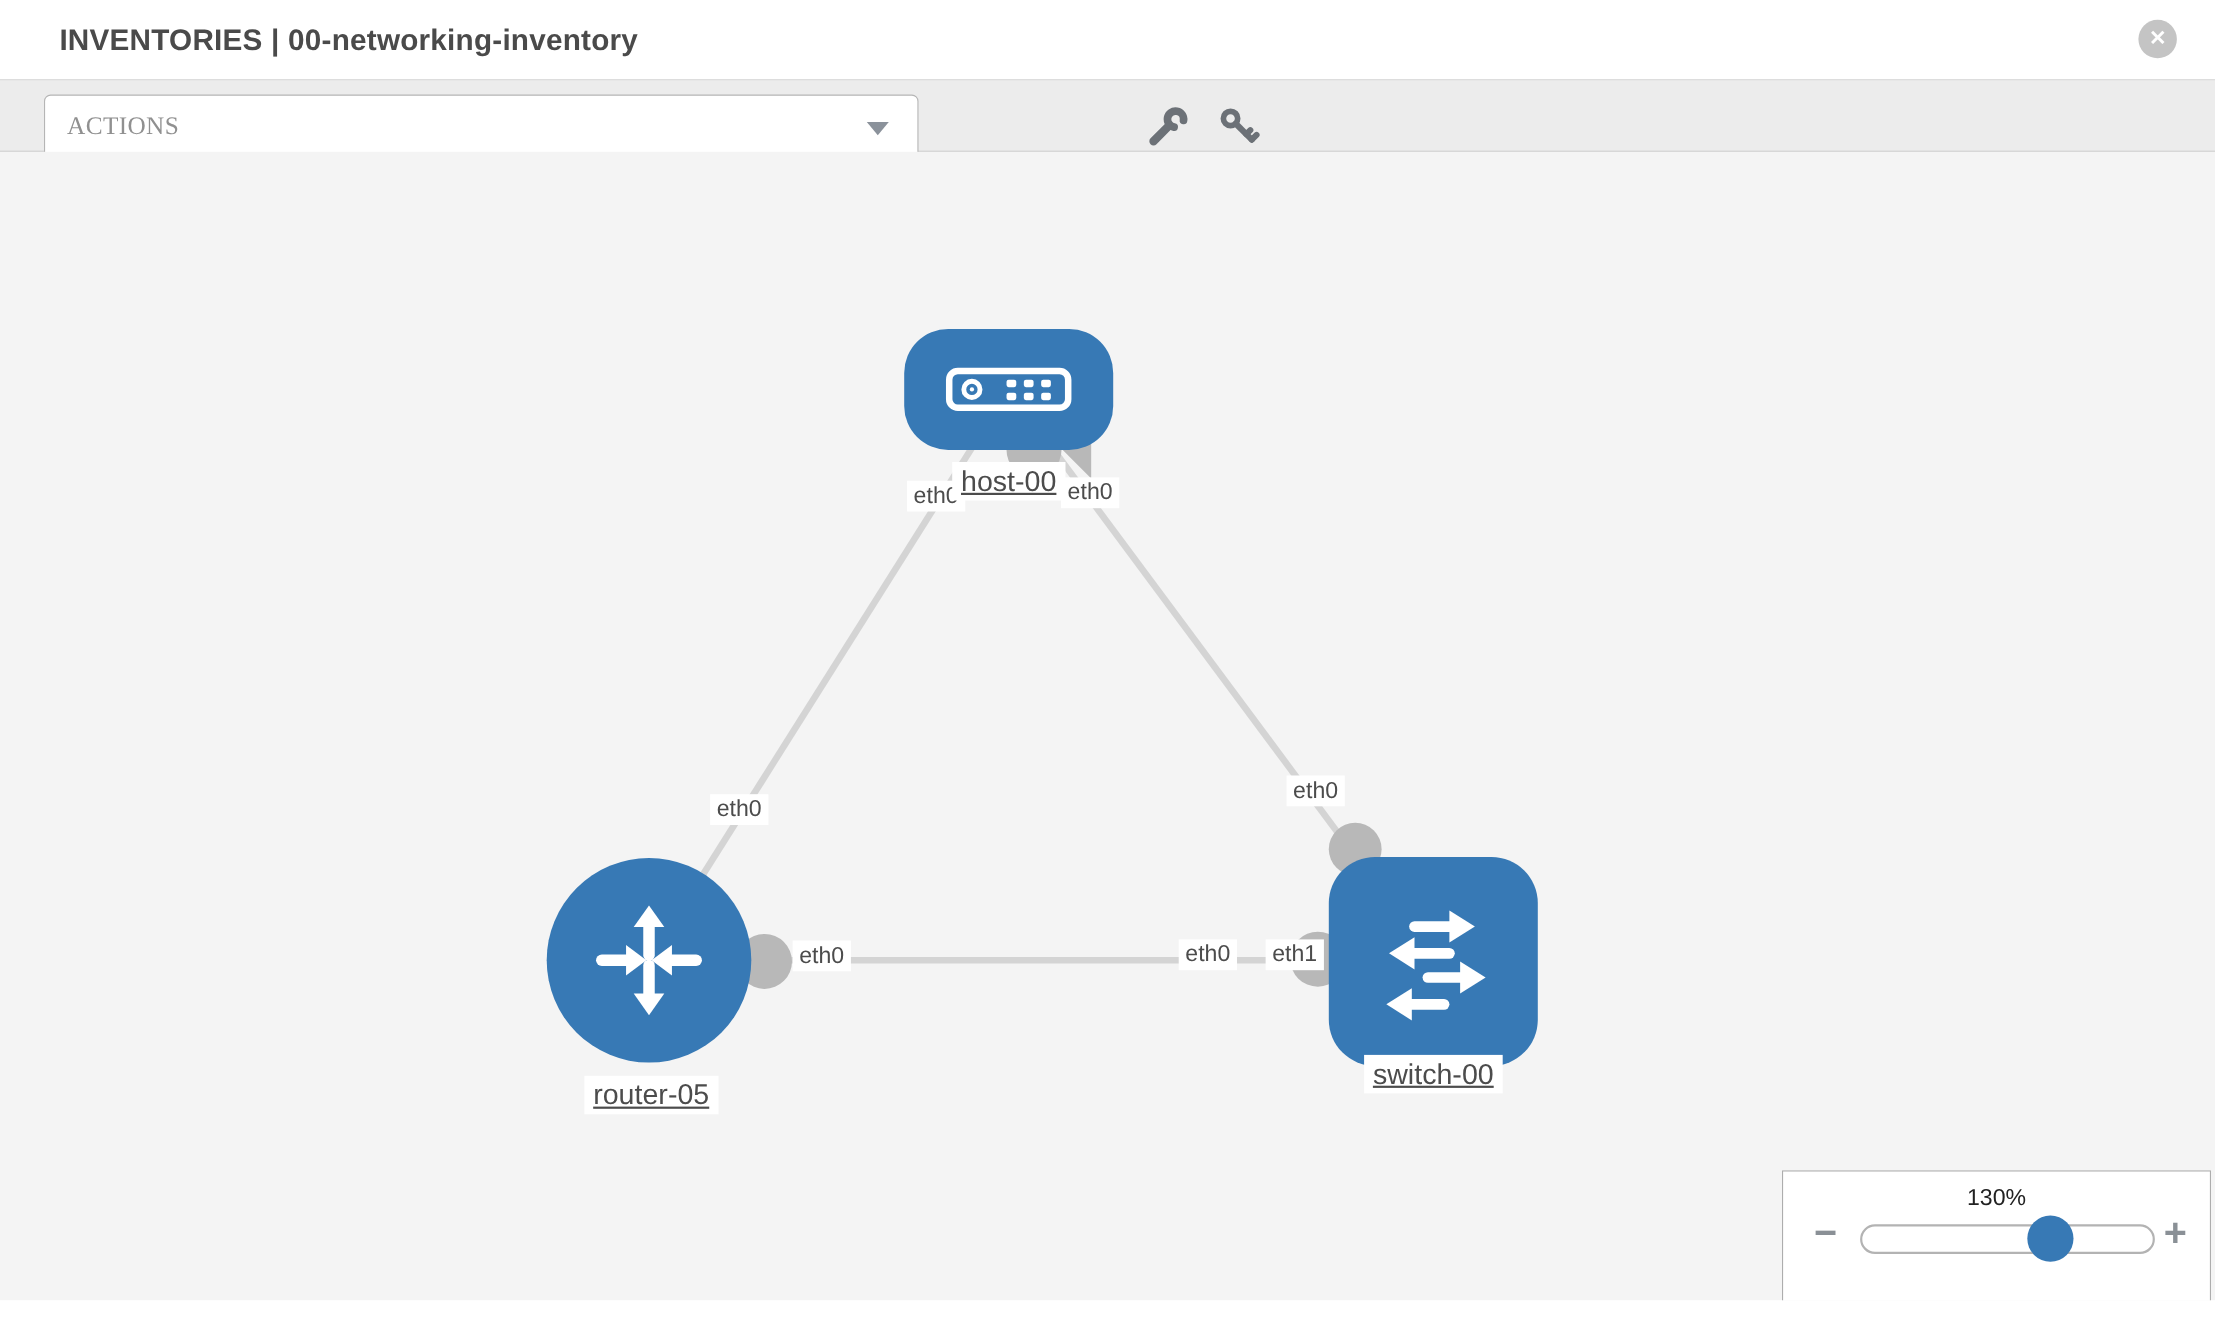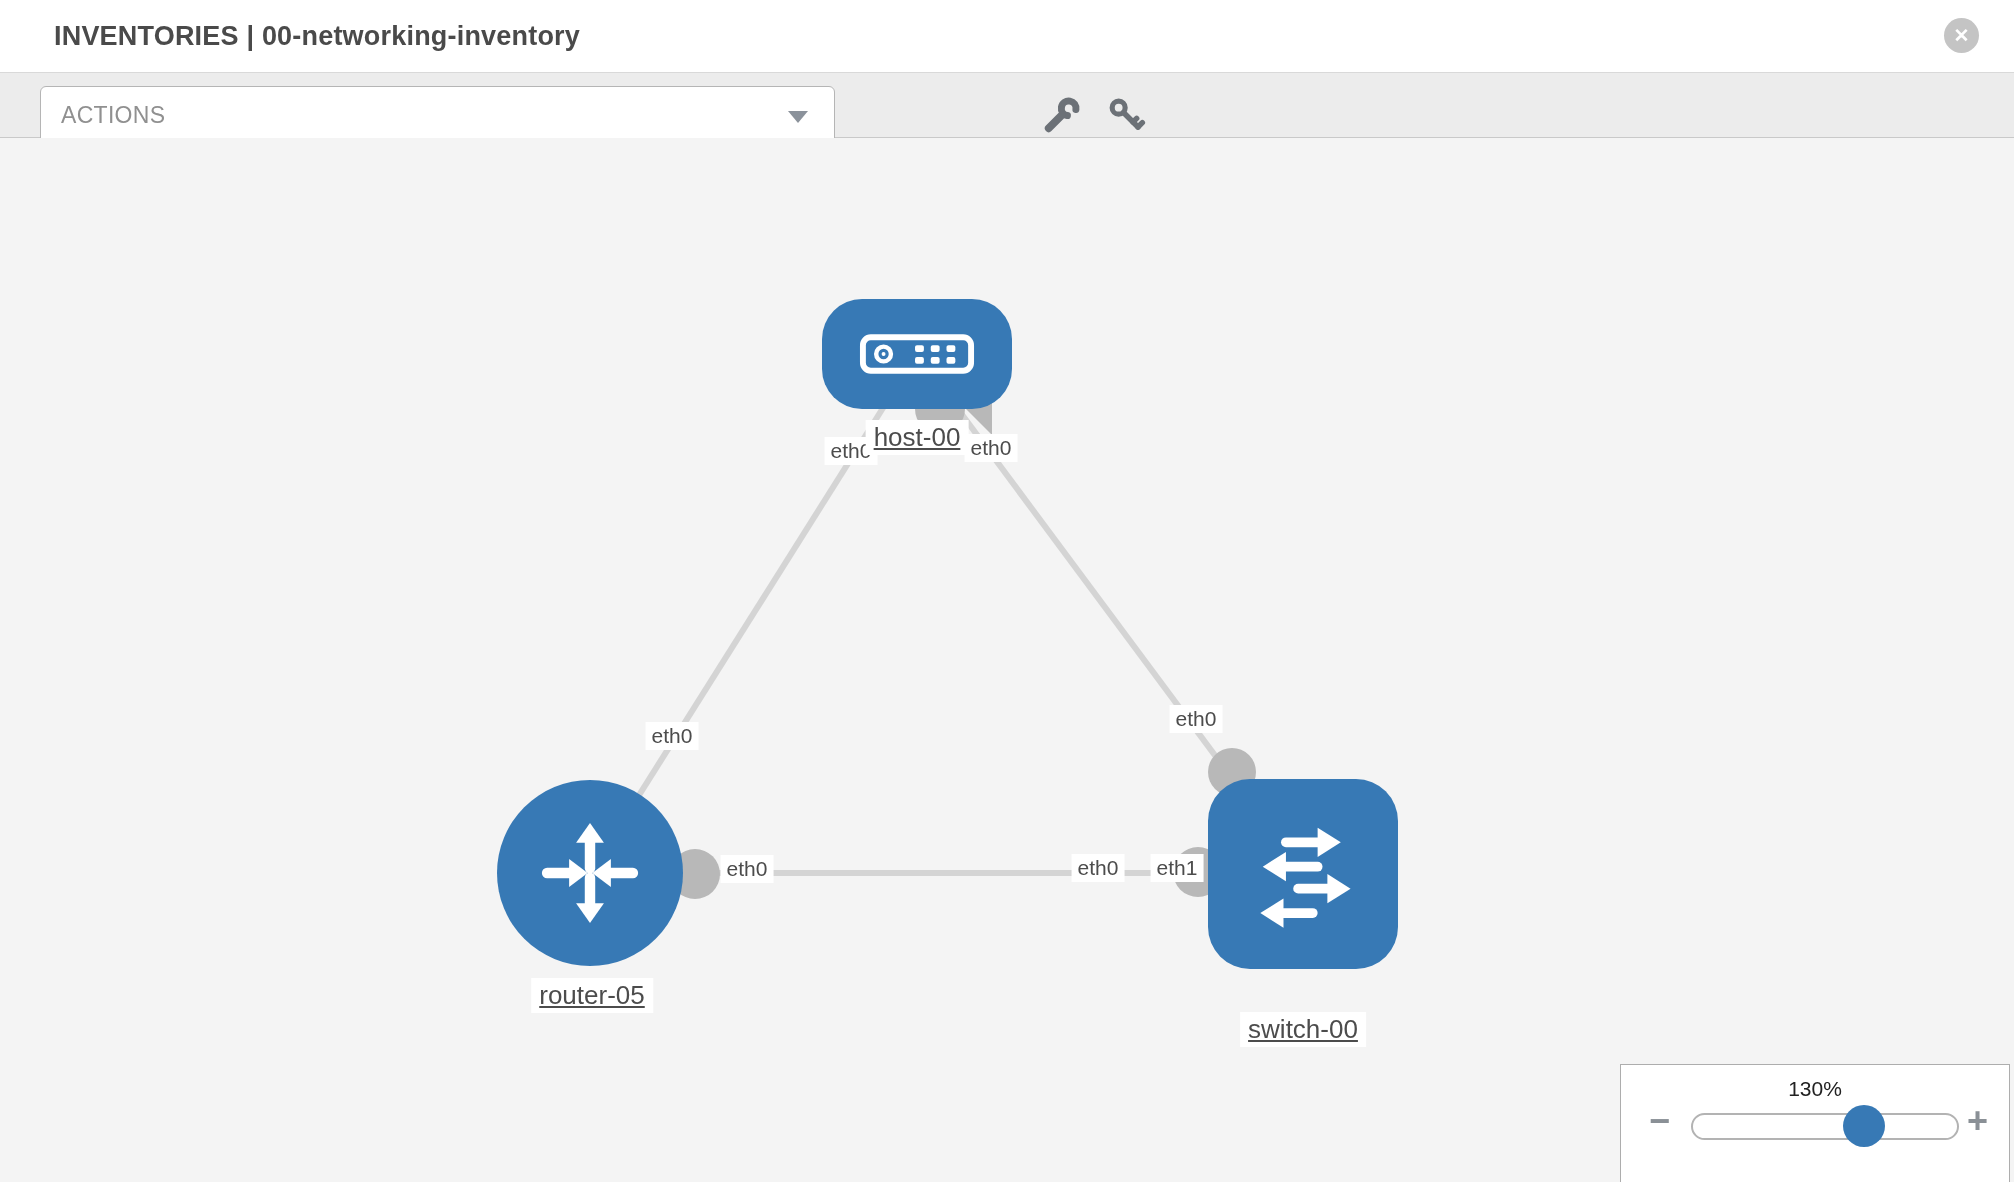--- a/index.html
+++ b/index.html
@@ -10,21 +10,21 @@
   .header { position:relative; width:100%; height:72px; background:#fff; }
   .header h1 { position:absolute; left:40px; top:0; line-height:72px;
                font-size:27px; font-weight:700; color:#4a4a4a; letter-spacing:.2px;margin-left:14px; }
   .close-btn { position:absolute; left:1944px; top:18px; width:35px; height:35px;
                border-radius:50%; background:#c4c4c4; cursor:pointer;
                display:flex; align-items:center; justify-content:center; }
   .close-btn span { color:#fff; font-size:19px; font-weight:700; line-height:1; }
 
   
   .toolbar { position:relative; width:100%; height:66px; background:#ececec;
-             border-top:1px solid #d9d9d9; border-bottom:1px solid #c9c9c9; }
+             border-top:1px solid #d9d9d9; border-bottom:1px solid #c9c9c9;font-family:Liberation Serif, serif; }
   .select { position:absolute; top:13px; height:58px; background:#fff;
             border:1px solid #b5b5b5; border-radius:6px; cursor:pointer; }
   .select .sel-label { position:absolute; left:20px; top:0; line-height:56px;
                        font-size:23px; color:#909090; letter-spacing:.3px; }
   .caret { position:absolute; right:26px; top:24px; width:0; height:0;
            border-left:10px solid transparent; border-right:10px solid transparent;
            border-top:12px solid #8b929b; }
   .sel-actions { left:40px;  width:795px; }
   .sel-search  { left:1183px; width:797px; }
   .tool-ico { position:absolute; top:22px; width:42px; height:42px; cursor:pointer;
@@ -158,21 +158,21 @@
         <polygon points="81,24 62,12 62,36"></polygon>
         <polygon points="17,44 36,32 36,56"></polygon>
         <polygon points="89,62 70,50 70,74"></polygon>
         <polygon points="15,82 34,70 34,94"></polygon>
       </g>
     </svg>
   </div>
 
   <div class="chip chip-name" style="left:917px;  top:282px;">host-00</div>
   <div class="chip chip-name" style="left:592px;  top:840px;">router-05</div>
-  <div class="chip chip-name" style="left:1303px; top:874px;">switch-00</div>
+  <div class="chip chip-name" style="left:1303px; top:821px;">switch-00</div>
 
   <div class="chip chip-if" style="left:851px;  top:299px;">eth0</div>
   <div class="chip chip-if" style="left:991px;  top:296px;">eth0</div>
   <div class="chip chip-if" style="left:672px;  top:584px;">eth0</div>
   <div class="chip chip-if" style="left:1196px; top:567px;">eth0</div>
   <div class="chip chip-if" style="left:747px;  top:717px;">eth0</div>
   <div class="chip chip-if" style="left:1098px; top:716px;">eth0</div>
   <div class="chip chip-if front" style="left:1141px; top:716px;">eth1</div>
 
   <div class="zoom-panel">

